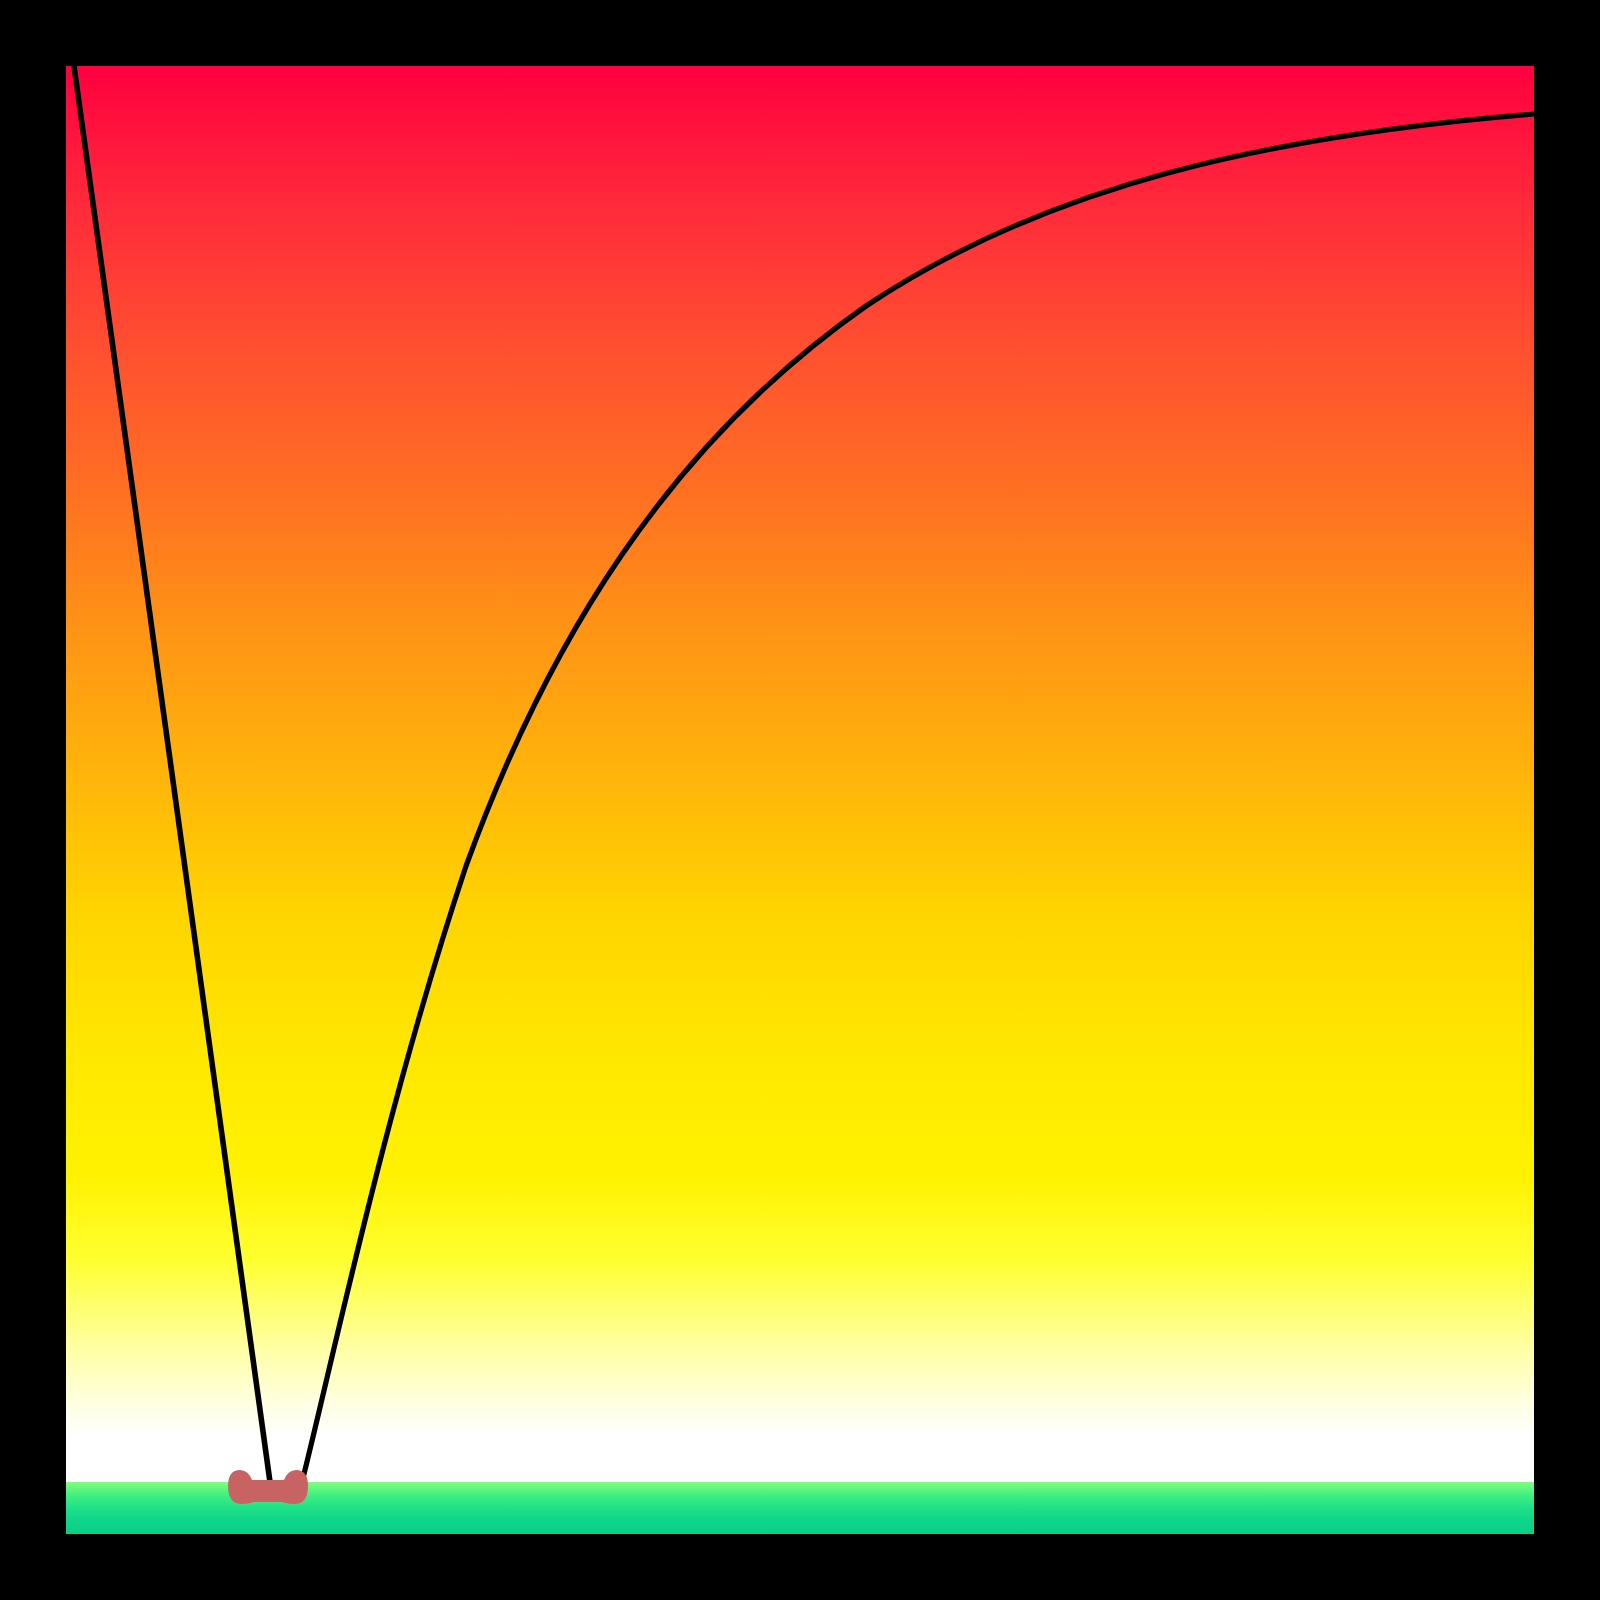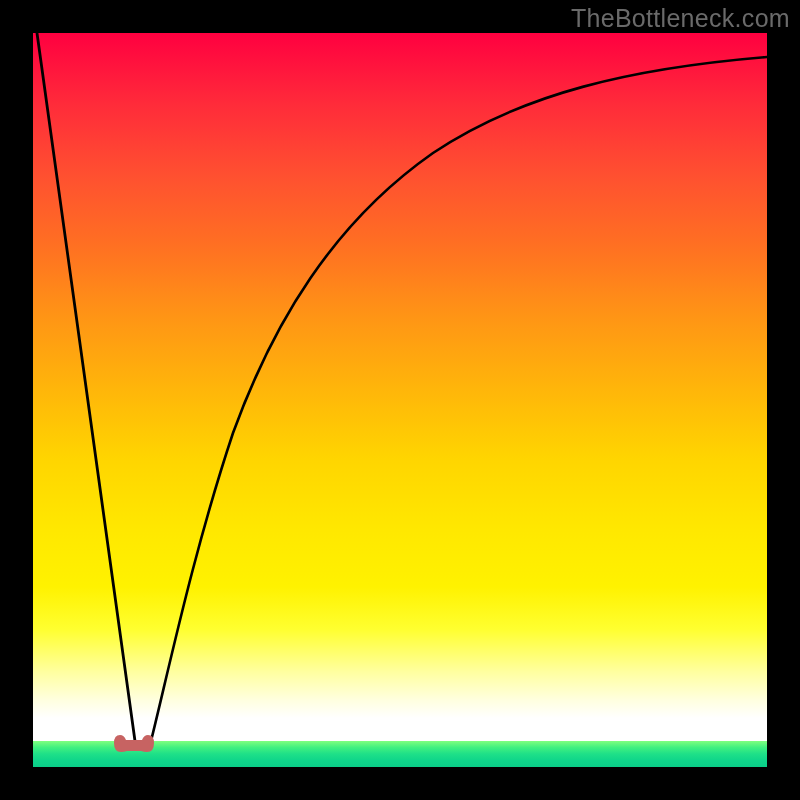--- a/index.html
+++ b/index.html
@@ -96,21 +96,20 @@
   .worm {
     fill: #c76362;
     stroke: none;
   }
 </style>
 </head>
 <body>
 
 <div class="frame">
 
-  <div class="watermark">TheBottleneck.com</div>
 
   <div class="plot-area">
 
     <div class="gradient"></div>
     <div class="green-band"></div>
 
     <svg class="curve" viewBox="0 0 734 734" preserveAspectRatio="none">
 
       <path class="curve-path" d="M 4 0
                L 102 708"></path>

